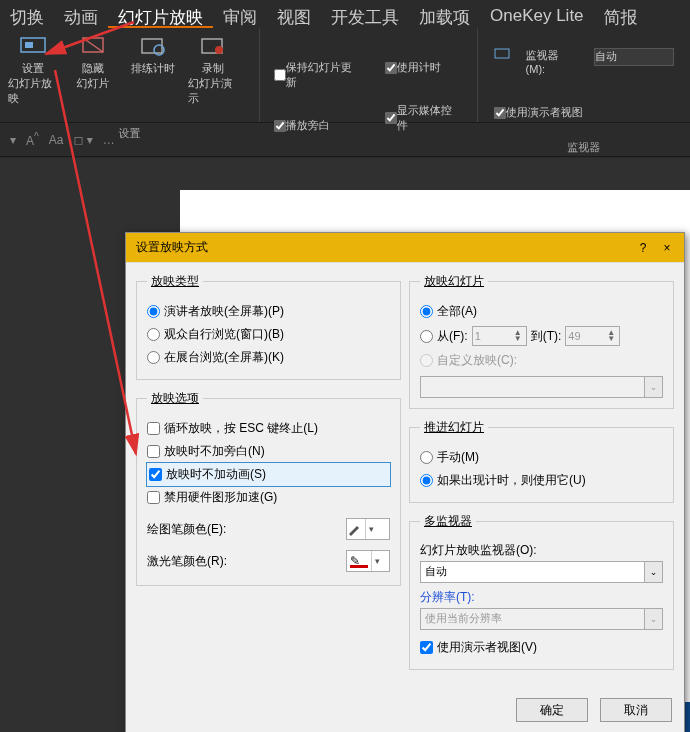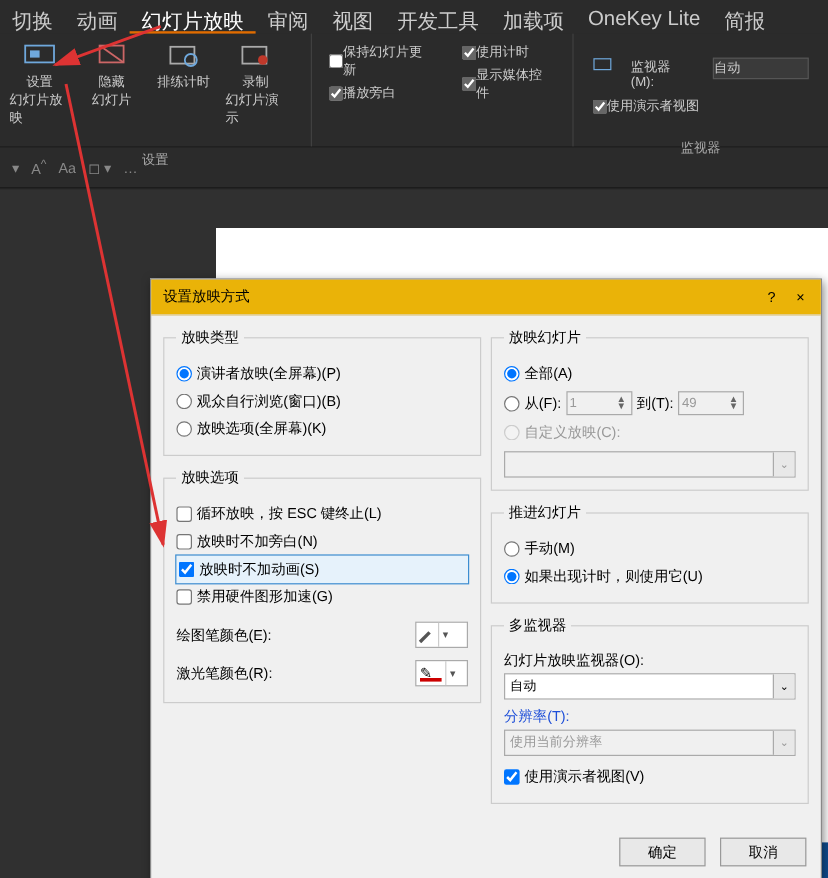--- a/index.html
+++ b/index.html
@@ -11,21 +11,21 @@
   .ribbon-tab.active { color: #fff; border-bottom: 2px solid #e06c00; }
 
   
   .ribbon-content { background: #2b2b2b; height: 95px; display: flex; border-bottom: 1px solid #1a1a1a; }
   .ribbon-group { display: flex; flex-direction: column; padding: 4px 6px; border-right: 1px solid #404040; position: relative; }
   .ribbon-group-inner { display: flex; gap: 6px; flex: 1; }
   .ribbon-group-label { font-size: 11px; color: #aaa; text-align: center; margin-top: 18px; }
   .ribbon-btn-lg { display: flex; flex-direction: column; align-items: center; justify-content: flex-start; color: #ccc; font-size: 11px; width: 54px; padding: 2px; cursor: pointer; }
   .ribbon-btn-lg .ic { width: 28px; height: 24px; margin-bottom: 3px; }
   .ribbon-check-col { display: flex; flex-direction: column; gap: 4px; padding: 4px 8px; }
-  .ribbon-check { display: flex; align-items: center; gap: 0; color: #ccc; font-size: 11px; }
+  .ribbon-check { display: flex; align-items: center; gap: 0; color: #ccc; font-size: 11px; margin-top: 24px; }
   .ribbon-check input[type=checkbox]{ accent-color:#666; width:12px; height:12px; }
   .monitor-row { display:flex; gap:16px; color:#ccc; font-size:11px; padding:2px 6px;margin-top:12px; }
   .monitor-select { background:#3a3a3a; color:#ccc; border:1px solid #555; font-size:11px; height:18px; width:80px; }
 
   
   .secondary-toolbar { height: 34px; background:#2b2b2b; border-bottom:1px solid #1a1a1a; display:flex; align-items:center; gap:10px; padding:0 10px; color:#888; font-size:12px; }
 
   
   .edit-area { position:absolute; top:158px; left:0; right:0; bottom:0; background:#303030; }
   .slide-canvas { position:absolute; top:190px; left:180px; width:510px; height:540px; background:#fff; }
@@ -35,21 +35,21 @@
 
   
   .dialog { position:absolute; top:232px; left:125px; width:560px; background:#f0f0f0; border:1px solid #888; box-shadow:2px 2px 8px rgba(0,0,0,0.5); font-size:12px; color:#000; }
   .dlg-title { display:flex; justify-content:space-between; align-items:center; padding:6px 10px; background:#eab308; border-bottom:1px solid #ddd; }
   .dlg-title-text { font-size:12px; }
   .dlg-qx { display:flex; gap:10px; }
   .dlg-q, .dlg-x { width:14px; height:14px; cursor:pointer; display:flex; align-items:center; justify-content:center; }
   .dlg-body { display:flex; padding:10px; gap:8px; }
   .dlg-col { flex:1; }
   fieldset { border:1px solid #ccc; margin-bottom:10px; padding:10px; background:#f0f0f0; }
-  legend { padding:0 4px; font-size:12px; }
+  legend { padding:0 4px; font-size:12px;text-decoration:underline; }
   .opt-row { display:flex; align-items:center; gap:4px; padding:3px 0; }
   .opt-row input[type=radio], .opt-row input[type=checkbox] { width:13px; height:13px; }
   .opt-row.disabled { color:#999; }
   .spin { width:55px; height:20px; border:1px solid #aaa; background:#fff; display:inline-flex; align-items:center; padding:0 2px; font-size:11px; }
   .spin.disabled { background:#f0f0f0; color:#999; }
   .spin .sv { flex:1; }
   .spin .sb { width:12px; font-size:8px; color:#666; text-align:center; line-height:6px; }
   .color-dd { display:inline-flex; align-items:center; border:1px solid #aaa; height:22px; width:44px; background:#fff; }
   .color-sw { width:18px; height:14px; margin:0 3px; border-bottom:3px solid; }
   .color-sw.red { border-bottom-color:#c00; }
@@ -189,21 +189,21 @@
         <label class="opt-row">
             <input type="radio" name="st" checked="" style="">
             <span>演讲者放映(全屏幕)(P)</span>
           </label>
         <label class="opt-row">
             <input type="radio" name="st" style="">
             <span>观众自行浏览(窗口)(B)</span>
           </label>
         <label class="opt-row">
             <input type="radio" name="st" style="">
-            <span>放映选项(全屏幕)(K)</span>
+            <span>在展台浏览(全屏幕)(K)</span>
           </label>
       </fieldset>
 
       <fieldset>
         <legend>放映选项</legend>
         <label class="opt-row">
             <input type="checkbox" style="">
             <span>循环放映，按 ESC 键终止(L)</span>
           </label>
         <label class="opt-row">

